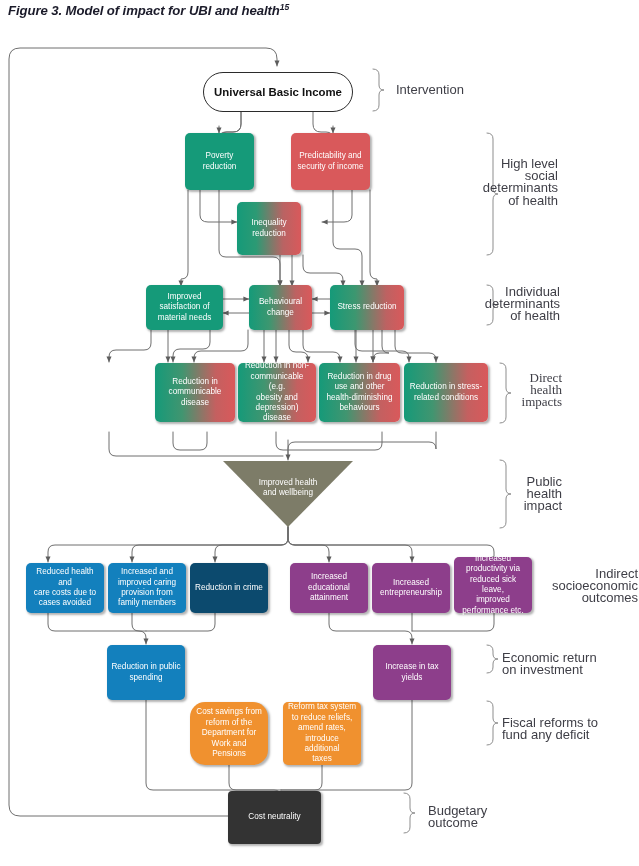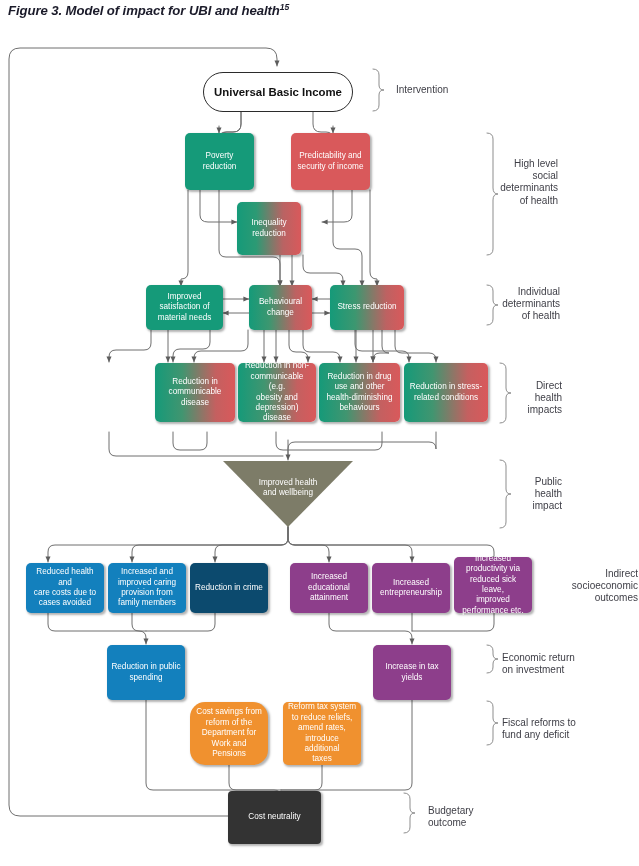--- a/index.html
+++ b/index.html
@@ -36,21 +36,21 @@
     position:absolute;left:0;top:0;width:100%;height:100%;
     background:#7d7c68;
     clip-path:polygon(0% 0%,100% 0%,50% 100%);
     filter:drop-shadow(1.5px 1.5px 2px rgba(0,0,0,0.28));
   }
   .tri-wrap .tri-label{
     position:absolute;left:0;top:17px;width:100%;text-align:center;
     color:#ffffff;font-size:8.2px;line-height:10.4px;
   }
   .band-label{
-    position:absolute;color:#3e3e46;font-size:10px;line-height:12.2px;
+    position:absolute;color:#3e3e46;font-size:13px;line-height:12.2px;
     text-align:left;
   }
   .band-label.ctr{text-align:right;}
 </style>
 </head>
 <body>
 
 <div id="figure-title">
   <span>Figure 3. Model of impact for UBI and health</span><sup>15</sup>
 </div>
@@ -154,21 +154,21 @@
       <path d="M518,562 Q524,562 524,568 L524,581 Q524,586 529,586 Q524,586 524,591 L524,604 Q524,610 518,610"></path>
       <path d="M487,645 Q493,645 493,651 L493,654 Q493,659 498,659 Q493,659 493,664 L493,667 Q493,673 487,673"></path>
       <path d="M487,701 Q493,701 493,707 L493,718 Q493,723 498,723 Q493,723 493,728 L493,739 Q493,745 487,745"></path>
       <path d="M404,793 Q410,793 410,799 L410,808 Q410,813 415,813 Q410,813 410,818 L410,827 Q410,833 404,833"></path>
     </g>
   </svg>
 
   <div class="band-label" style="left:396px;top:84px;width:120px;">Intervention</div>
   <div class="band-label ctr" style="left:428px;top:158px;width:130px;">High level<br>social<br>determinants<br>of health</div>
   <div class="band-label ctr" style="left:438px;top:286px;width:122px;">Individual<br>determinants<br>of health</div>
-  <div class="band-label ctr" style="left:452px;top:380px;width:110px;">Direct<br>health<br>impacts</div>
+  <div class="band-label ctr" style="left:452px;top:372px;width:110px;font-family:Liberation Serif, serif;">Direct<br>health<br>impacts</div>
   <div class="band-label ctr" style="left:452px;top:476px;width:110px;">Public<br>health<br>impact</div>
   <div class="band-label ctr" style="left:528px;top:568px;width:110px;">Indirect<br>socioeconomic<br>outcomes</div>
   <div class="band-label" style="left:502px;top:652px;width:134px;">Economic return<br>on investment</div>
   <div class="band-label" style="left:502px;top:717px;width:134px;">Fiscal reforms to<br>fund any deficit</div>
   <div class="band-label" style="left:428px;top:805px;width:120px;">Budgetary<br>outcome</div>
 
   <div class="pill" style="left:203px;top:72px;width:150px;height:40px;">
     <span>Universal Basic Income</span>
   </div>
 

